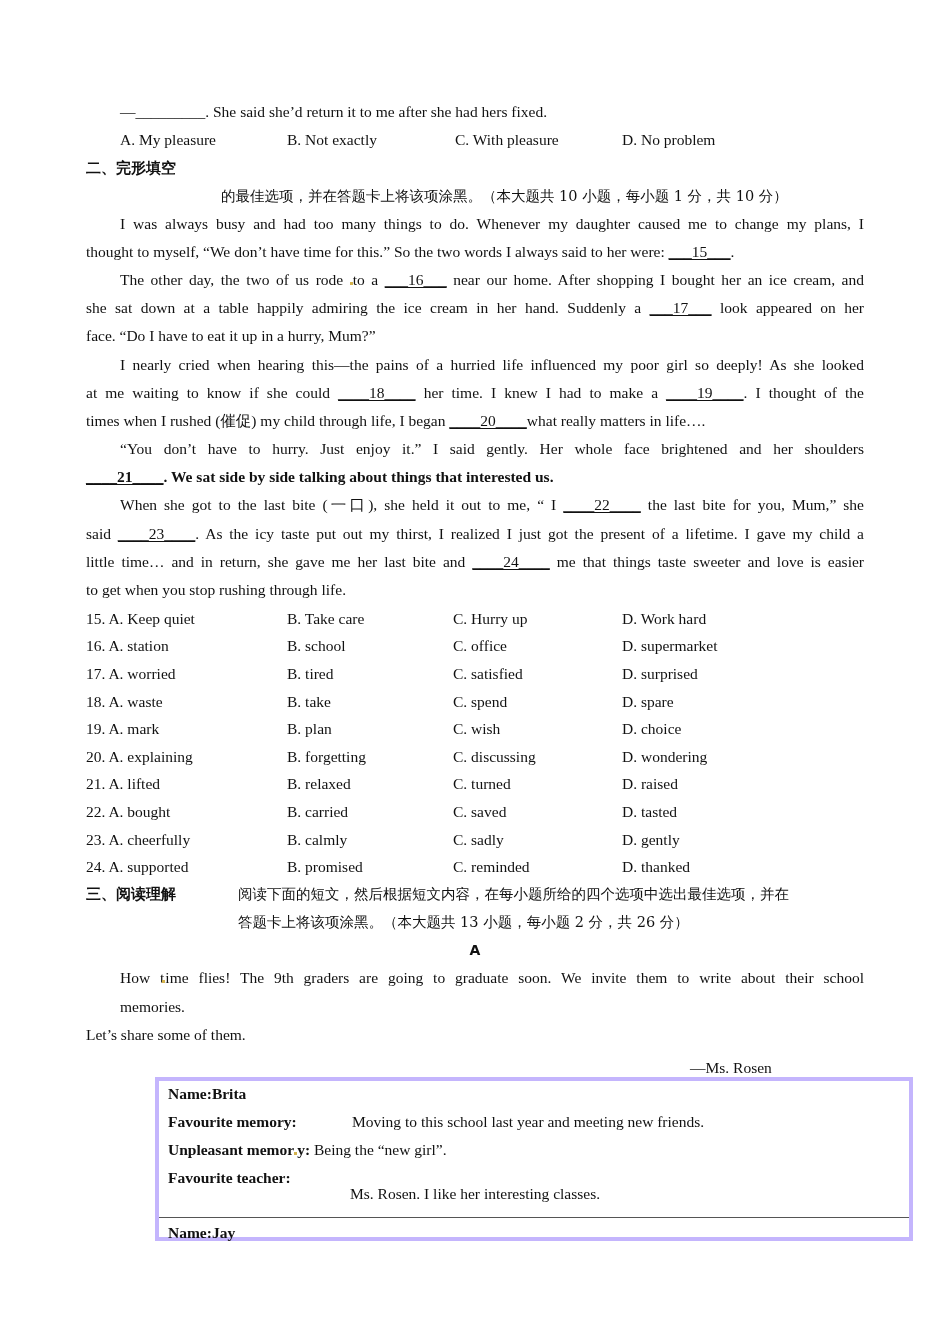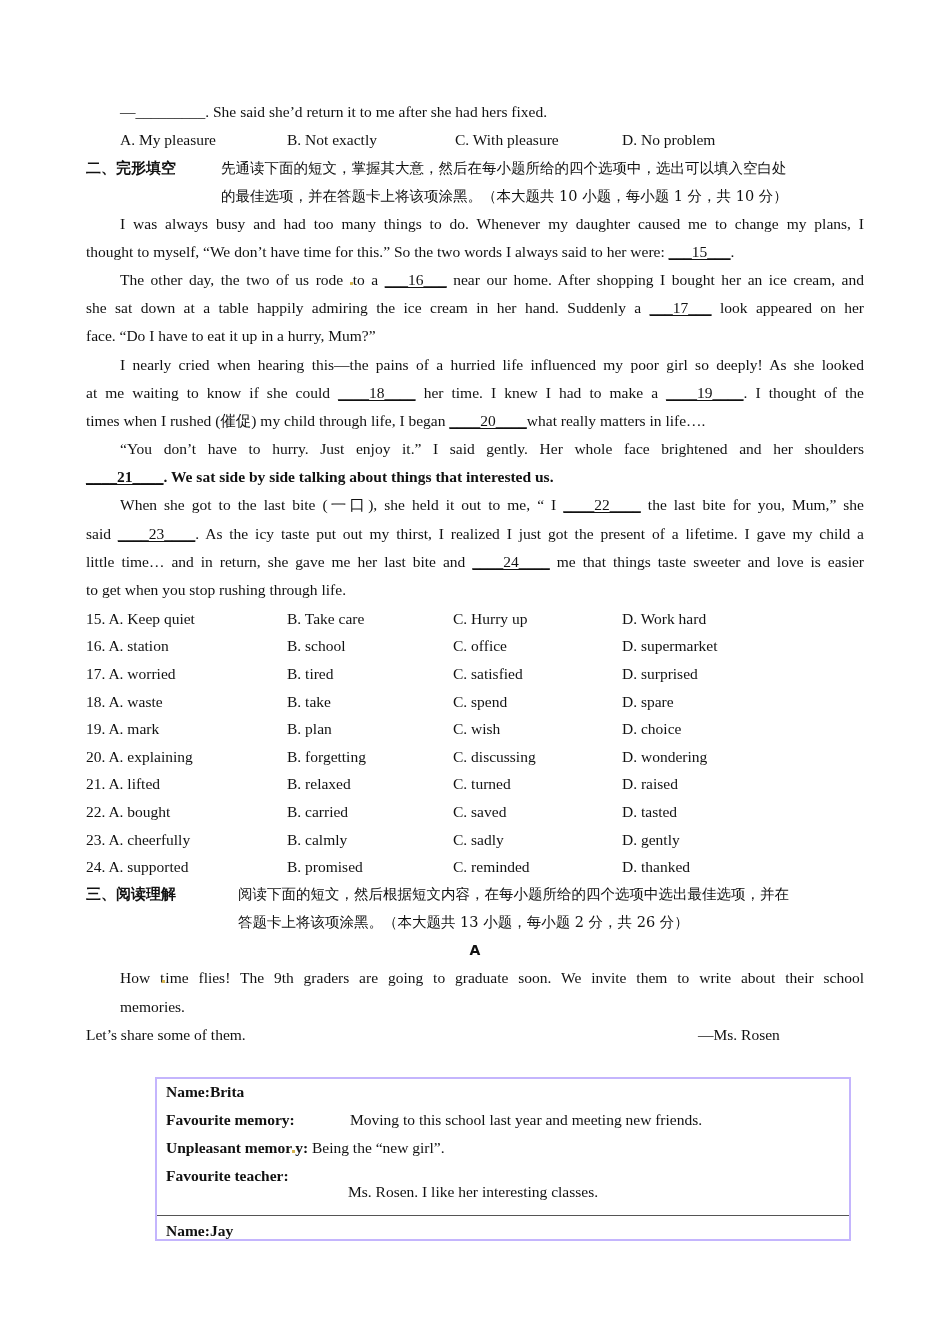--- a/index.html
+++ b/index.html
@@ -11,42 +11,41 @@
   .line { position: absolute; left: 86px; width: 778px; white-space: nowrap; line-height: 20px; }
   .just { text-align: justify; text-align-last: justify; white-space: normal; }
   .ind { left: 120px; width: 744px; }
   .blank { display: inline-block; text-decoration: underline; text-underline-offset: 2px; }
   .sec { font-family: "DejaVu Sans", sans-serif; font-weight: bold; font-size: 15px; margin-top: 40px; }
   .cn { font-family: "DejaVu Serif", serif; font-size: 14.5px; }
   .opt-row { position: absolute; left: 86px; height: 20px; line-height: 20px; white-space: nowrap; }
   .opt-row span { position: absolute; top: 0; }
   .oa { left: 0; } .ob { left: 201px; } .oc { left: 367px; } .od { left: 536px; }
   .mark { display: inline-block; width: 3px; height: 3px; background: #d4b24c; vertical-align: baseline; }
-  .tbl { position: absolute; left: 155px; top: 1077px; width: 696px; height: 164px;
-         border: 2px solid #c4b5fd; box-sizing: border-box; }
+  .tbl { position: absolute; left: 155px; top: 1077px; width: 758px; height: 164px;
+         border: 4px solid #c4b5fd; box-sizing: border-box; }
   .tbl .r { position: absolute; left: 9px; line-height: 20px; white-space: nowrap; }
   .tbl b { font-weight: bold; }
   .tbl .sep { position: absolute; left: 0; right: 0; top: 136px; border-top: 1px solid #555; }
 </style>
 </head>
 <body>
 
 <div class="line" style="top:102px;left:120px;">
   <span>—</span><span>_________</span><span>. She said she’d return it to me after she had hers fixed.</span>
 </div>
 <div class="opt-row" style="top:130px;left:120px;">
   <span class="oa">A. My pleasure</span>
   <span style="left:167px">B. Not exactly</span>
   <span style="left:335px">C. With pleasure</span>
   <span style="left:502px">D. No problem</span>
 </div>
 
 <div class="line" style="top:158px;">
   <span class="sec">二、完形填空</span>
-  <span class="cn" style="position:absolute;left:135px;">先通读下面的短文，掌握其大意，然后在每小题所给的四个选项中，选出可以填入空白处</span>
 </div>
 <div class="line" style="top:186px;left:221px;width:643px;">
   <span class="cn">的最佳选项，并在答题卡上将该项涂黑。（本大题共 10 小题，每小题 1 分，共 10 分）</span>
 </div>
 
 <div class="line ind just" style="top:214px;">I was always busy and had too many things to do. Whenever my daughter caused me to change my plans, I</div>
 <div class="line" style="top:242px;">
   <span>thought to myself, “We don’t have time for this.” So the two words I always said to her were: </span><span class="blank">___15___</span><span>.</span>
 </div>
 
@@ -152,21 +151,21 @@
 <div class="line" style="top:912px;left:238px;width:626px;">
   <span class="cn">答题卡上将该项涂黑。（本大题共 13 小题，每小题 2 分，共 26 分）</span>
 </div>
 <div class="line" style="top:940px;text-align:center;font-family:'DejaVu Sans',sans-serif;font-weight:bold;font-size:14px;">A</div>
 
 <div class="line ind just" style="top:968px;">
   <span>How t</span><span class="mark" style="margin-left:-2px"></span><span>ime flies! The 9th graders are going to graduate soon. We invite them to write about their school</span>
 </div>
 <div class="line ind" style="top:997px;">memories.</div>
 <div class="line" style="top:1025px;">Let’s share some of them.</div>
-<div class="line" style="top:1025px;left:690px;width:auto;margin-left:8px;">—Ms. Rosen</div>
+<div class="line" style="top:1058px;left:690px;width:auto;">—Ms. Rosen</div>
 
 <div class="tbl">
   <div class="r" style="top:3px;"><b>Name:Brita</b></div>
   <div class="r" style="top:31px;">
     <b>Favourite memory:</b>
     <span style="position:absolute;left:184px;">Moving to this school last year and meeting new friends.</span>
   </div>
   <div class="r" style="top:59px;">
     <b>Unpleasant memor</b><span class="mark"></span><b>y:</b><span> Being the “new girl”.</span>
   </div>

